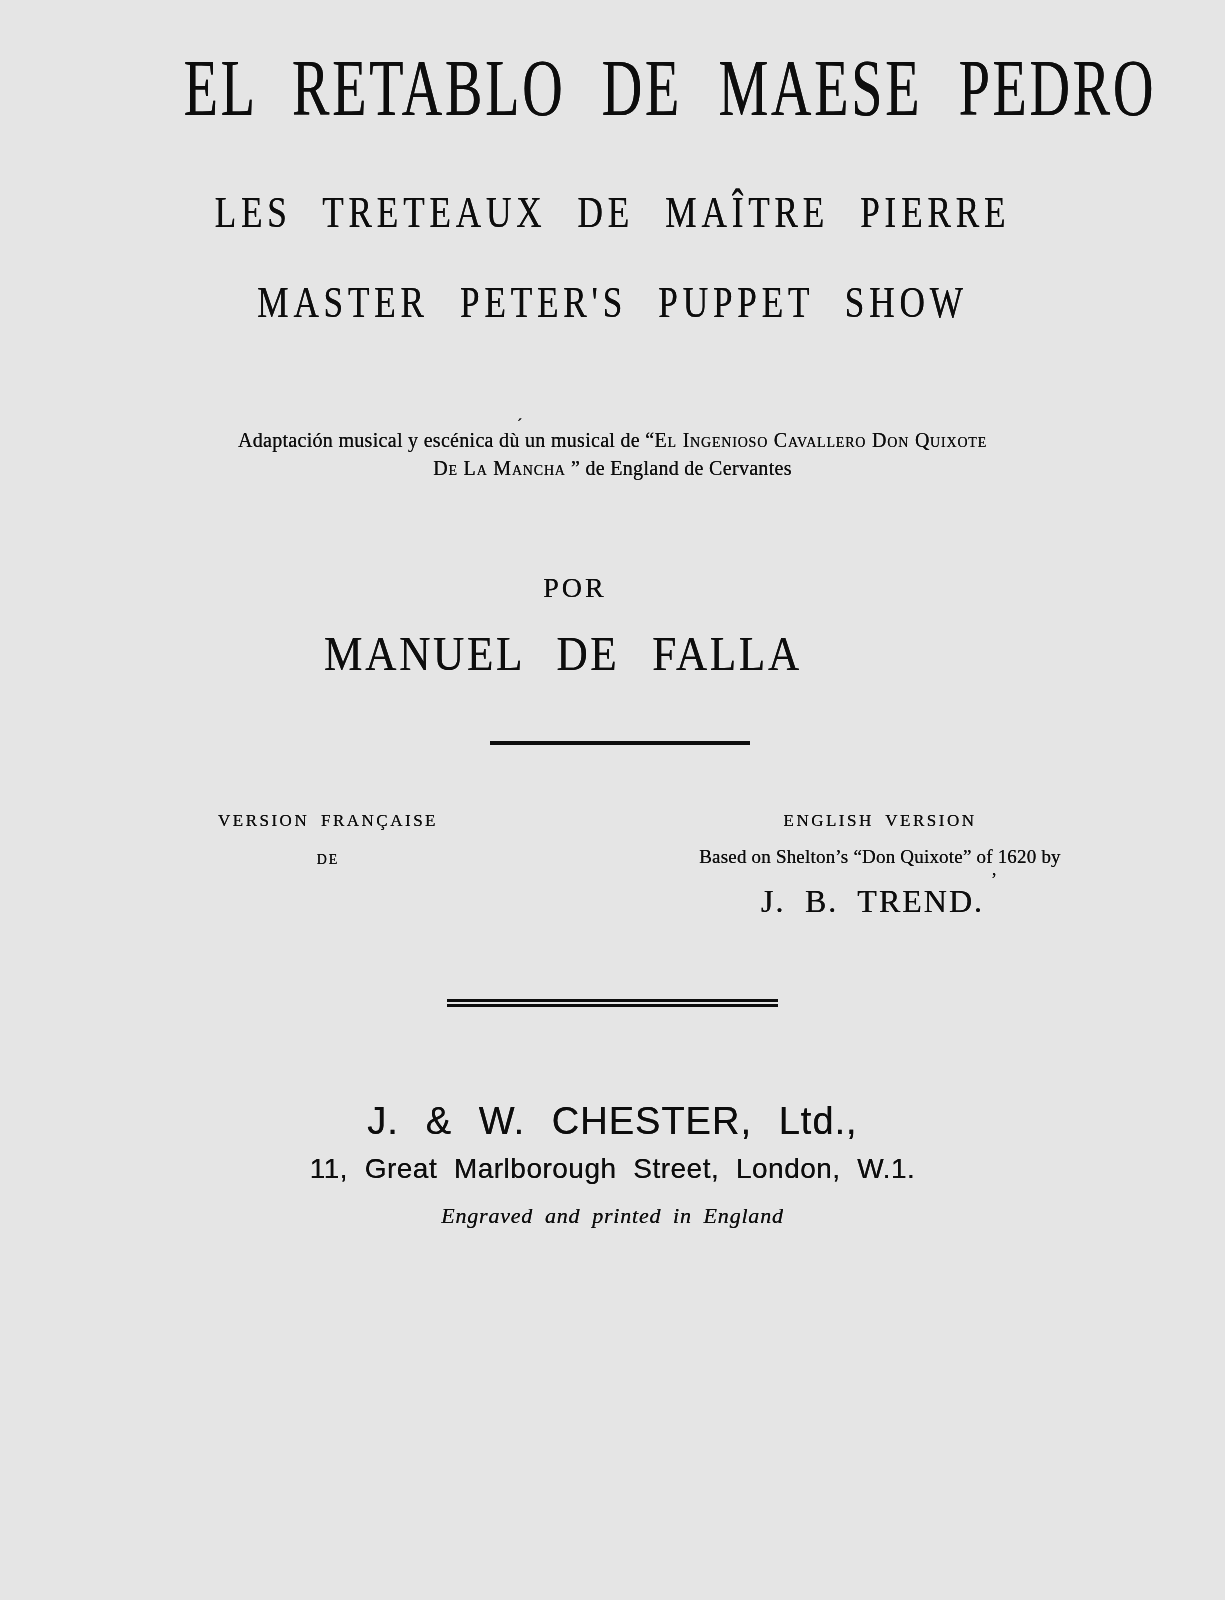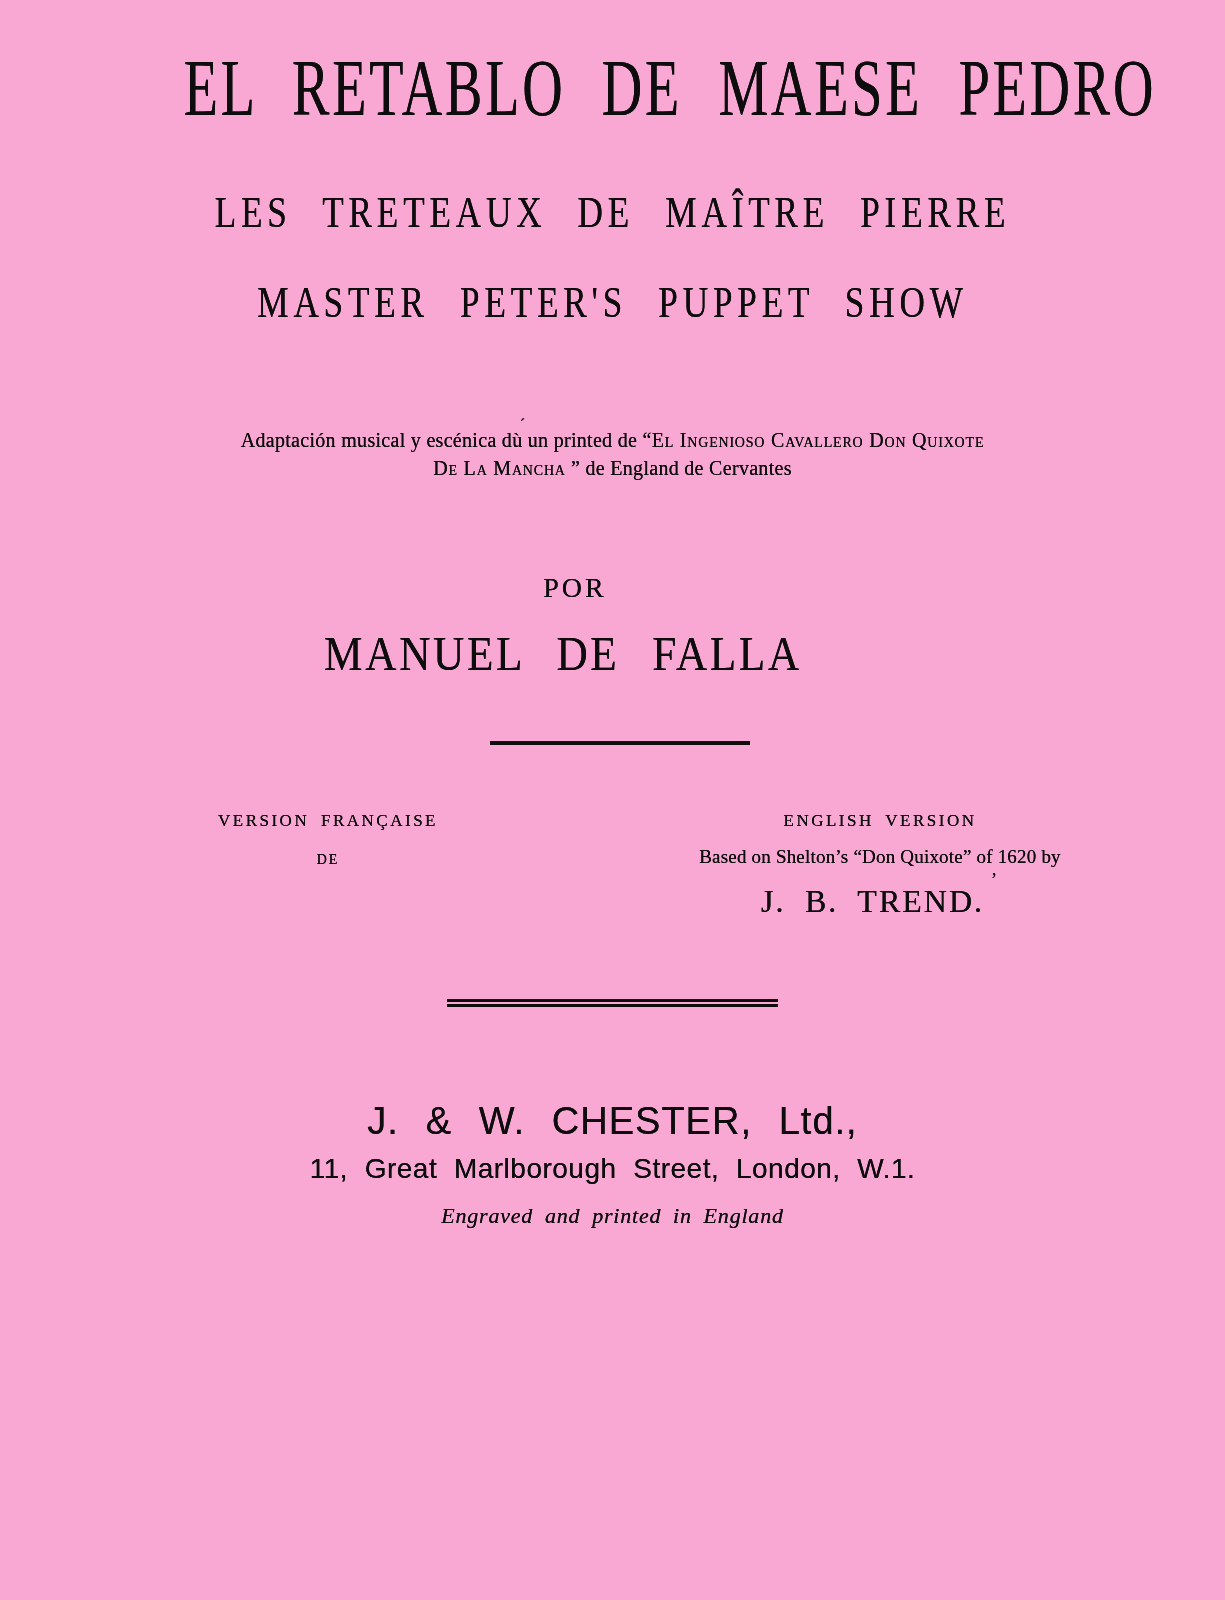--- a/index.html
+++ b/index.html
@@ -1,18 +1,18 @@
 <!DOCTYPE html>
 <html><head>
 <meta charset="utf-8">
 <style>
   html,body { margin:0; padding:0; background:#ffffff; }
   .page {
     position:relative; width:1225px; height:1600px; margin:0 auto;
-    background:#f9a8d4; color:#0d0d0d; overflow:hidden;
+    background:#e5e5e5; color:#0d0d0d; overflow:hidden;
     font-family:"Liberation Serif", serif;
   }
   .abs { position:absolute; left:0; width:1225px; text-align:center; line-height:1; white-space:nowrap; }
 
   .title {
     top:48px; font-size:80px; letter-spacing:4px; word-spacing:.35em;
     transform:scaleX(.70); transform-origin:center;
     text-shadow:0 0 .6px currentColor;
   }
   .sub1 { top:191px; font-size:44px; letter-spacing:6px; word-spacing:.5em;
@@ -64,21 +64,21 @@
 
 <div class="page">
 
   <div class="abs title">EL RETABLO DE MAESE PEDRO</div>
 
   <div class="abs sub1">LES TRETEAUX DE MAÎTRE PIERRE</div>
 
   <div class="abs sub2">MASTER PETER'S PUPPET SHOW</div>
 
   <div class="abs adapt">
-    <div><span>Adaptación musical y escénica </span><span class="du-wrap"><span>dù</span><span class="float-accent">´</span></span><span> un printed de “</span><span class="sc">El Ingenioso Cavallero Don Quixote</span></div>
+    <div><span>Adaptación musical y escénica </span><span class="du-wrap"><span>dù</span><span class="float-accent">´</span></span><span> un musical de “</span><span class="sc">El Ingenioso Cavallero Don Quixote</span></div>
     <div><span class="sc">De La Mancha</span><span> ” de England de Cervantes</span></div>
   </div>
 
   <div class="abs por">POR</div>
 
   <div class="abs composer">MANUEL DE FALLA</div>
 
   <div class="rule1"></div>
 
   <div class="abs ver-head col-l">VERSION FRANÇAISE</div>

